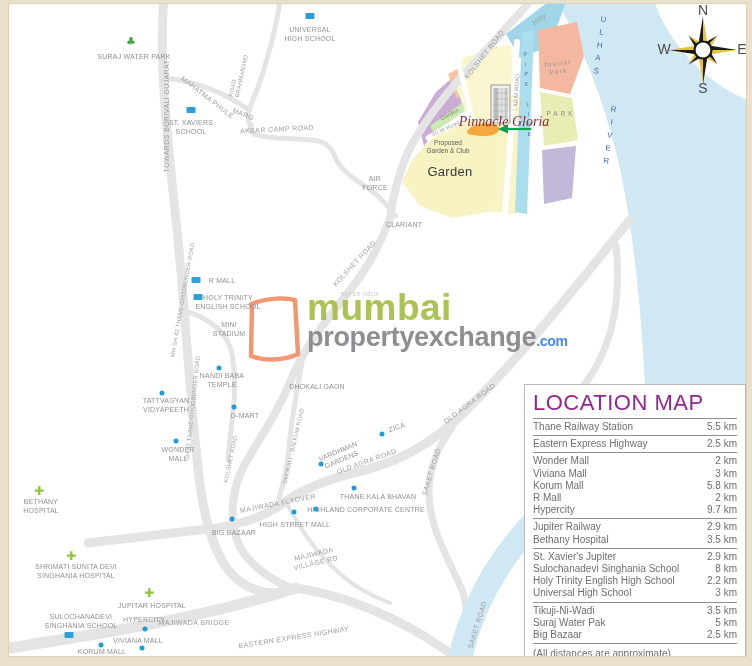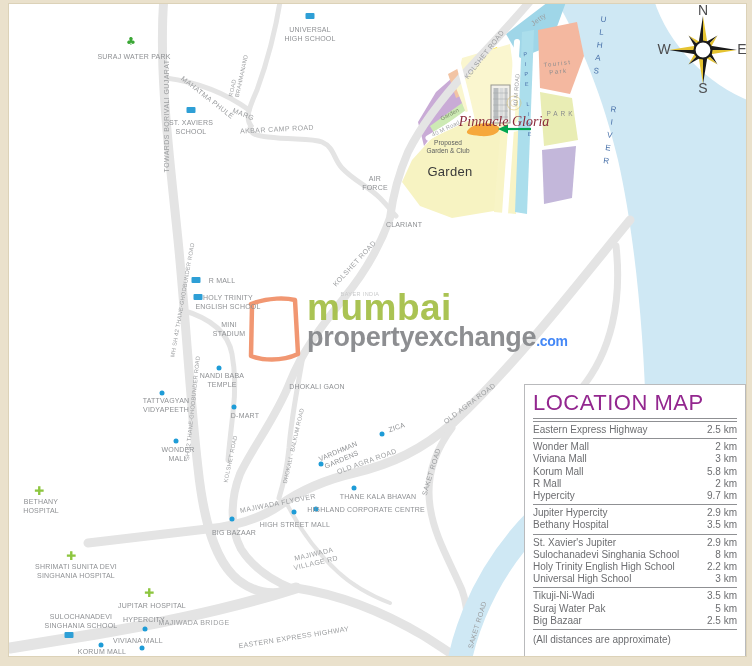--- a/index.html
+++ b/index.html
@@ -252,20 +252,24 @@
   <div class="lb rd" style="left:294px;top:638px;transform:translate(-50%,-50%) rotate(-9deg)">EASTERN EXPRESS HIGHWAY</div>
 
   <div class="lb cmp" style="left:703px;top:11px">N</div>
   <div class="lb cmp" style="left:664px;top:50px">W</div>
   <div class="lb cmp" style="left:742px;top:50px">E</div>
   <div class="lb cmp" style="left:703px;top:89px">S</div>
 
   <div class="card">
     <h1>LOCATION MAP</h1>
     <div class="tsep"></div>
+    <div class="trow">
+        <span>Thane Railway Station</span>
+        <span>5.5 km</span>
+      </div>
     <div class="tsep"></div>
     <div class="trow">
         <span>Eastern Express Highway</span>
         <span>2.5 km</span>
       </div>
     <div class="tsep"></div>
     <div class="trow">
         <span>Wonder Mall</span>
         <span>2 km</span>
       </div>
@@ -280,21 +284,21 @@
     <div class="trow">
         <span>R Mall</span>
         <span>2 km</span>
       </div>
     <div class="trow">
         <span>Hypercity</span>
         <span>9.7 km</span>
       </div>
     <div class="tsep"></div>
     <div class="trow">
-        <span>Jupiter Hypercity</span>
+        <span>Jupiter Railway</span>
         <span>2.9 km</span>
       </div>
     <div class="trow">
         <span>Bethany Hospital</span>
         <span>3.5 km</span>
       </div>
     <div class="tsep"></div>
     <div class="trow">
         <span>St. Xavier's Jupiter</span>
         <span>2.9 km</span>

